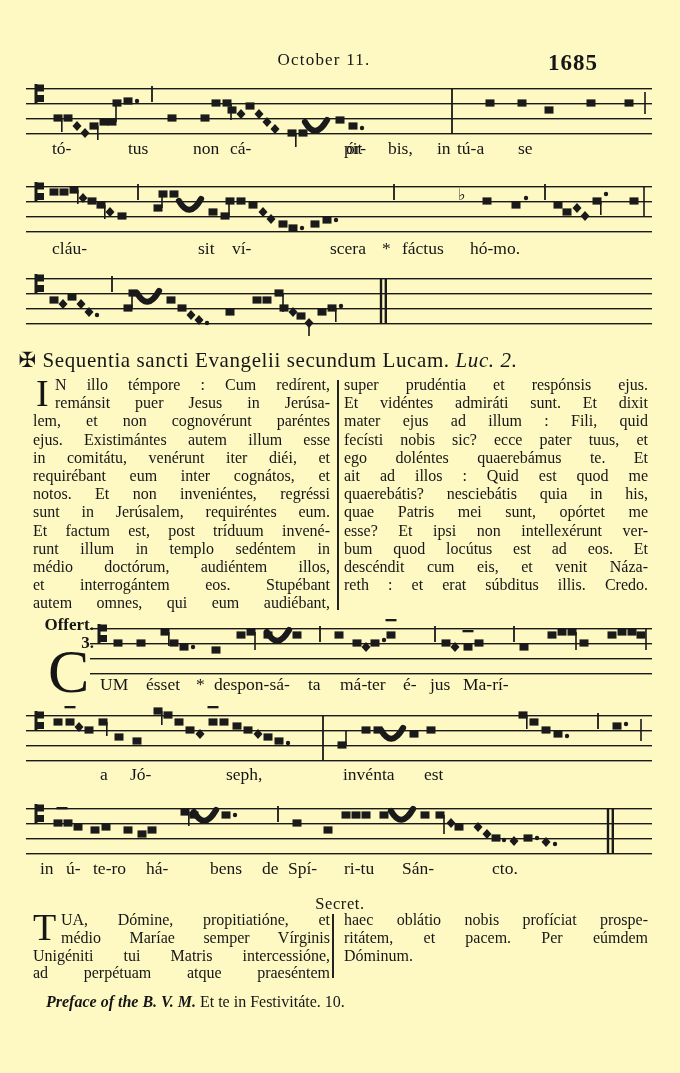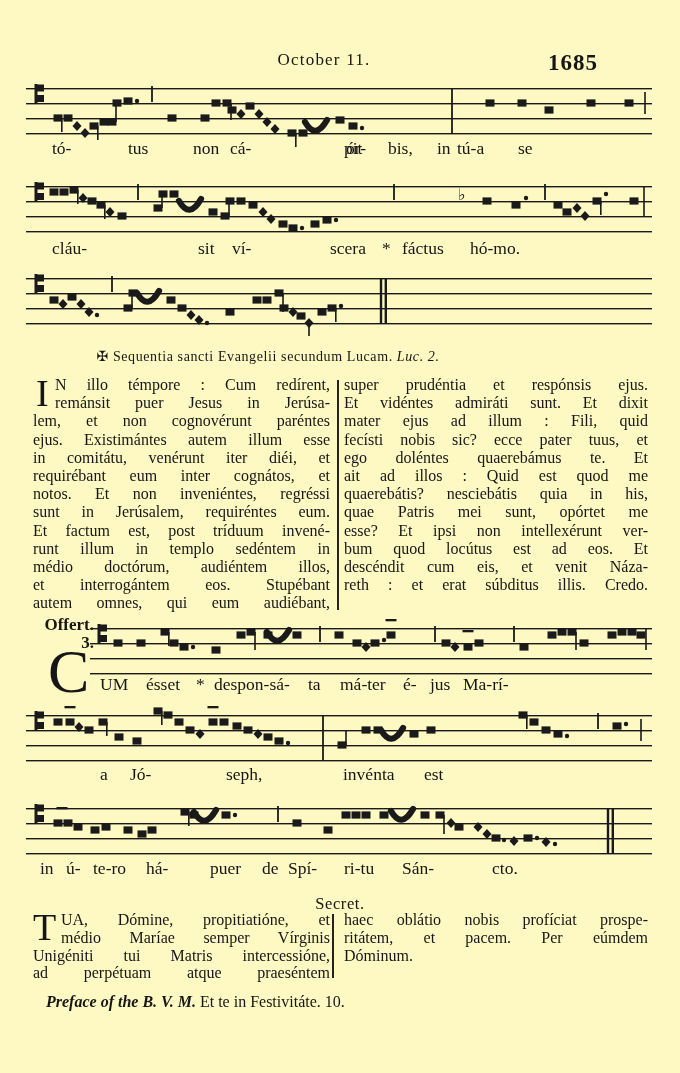--- a/index.html
+++ b/index.html
@@ -15,21 +15,21 @@
   }
   .page-number {
     position:absolute; top:50px; right:82px; font-size:23px;
     font-weight:bold; letter-spacing:1px;
   }
   .staff { position:absolute; }
   .lyrics { position:absolute; left:0; width:597px; height:24px; }
   .lyrics span { position:absolute; font-size:17.5px; white-space:nowrap; }
   .rubric {
     position:absolute; top:348px; left:0; width:536px; text-align:center;
-    font-size:14px; letter-spacing:0.6px;
+    font-size:21px; letter-spacing:0.6px;
   }
   .rubric .ref { font-style: italic; }
   .col { position:absolute; }
   .col .line {
     font-size:16px; line-height:18.2px;
     text-align:justify; text-align-last:justify;
   }
   .gospel-left  { left:33px;  top:376px; width:297px; }
   .gospel-right { left:344px; top:376px; width:304px; }
   .secret-left  { left:33px;  top:911px; width:297px; }
@@ -405,21 +405,21 @@
           <circle cx="529" cy="52" r="2.2" fill="#1a1a1a"></circle>
           <rect x="580.8" y="16" width="2.4" height="45.5" fill="#1a1a1a"></rect>
           <rect x="585.6" y="16" width="2.4" height="45.5" fill="#1a1a1a"></rect>
         </svg>
       </div>
       <div class="lyrics" style="top: 858px;">
         <span style="left: 40px;">in</span>
         <span style="left: 66px;">ú-</span>
         <span style="left: 93px;">te-ro</span>
         <span style="left: 146px;">há-</span>
-        <span style="left: 210px;">puer</span>
+        <span style="left: 210px;">bens</span>
         <span style="left: 262px;">de</span>
         <span style="left: 288px;">Spí-</span>
         <span style="left: 344px;">ri-tu</span>
         <span style="left: 402px;">Sán-</span>
         <span style="left: 492px;">cto.</span>
       </div>
     </div>
 
   <div class="rubric">
     <span>✠</span>

